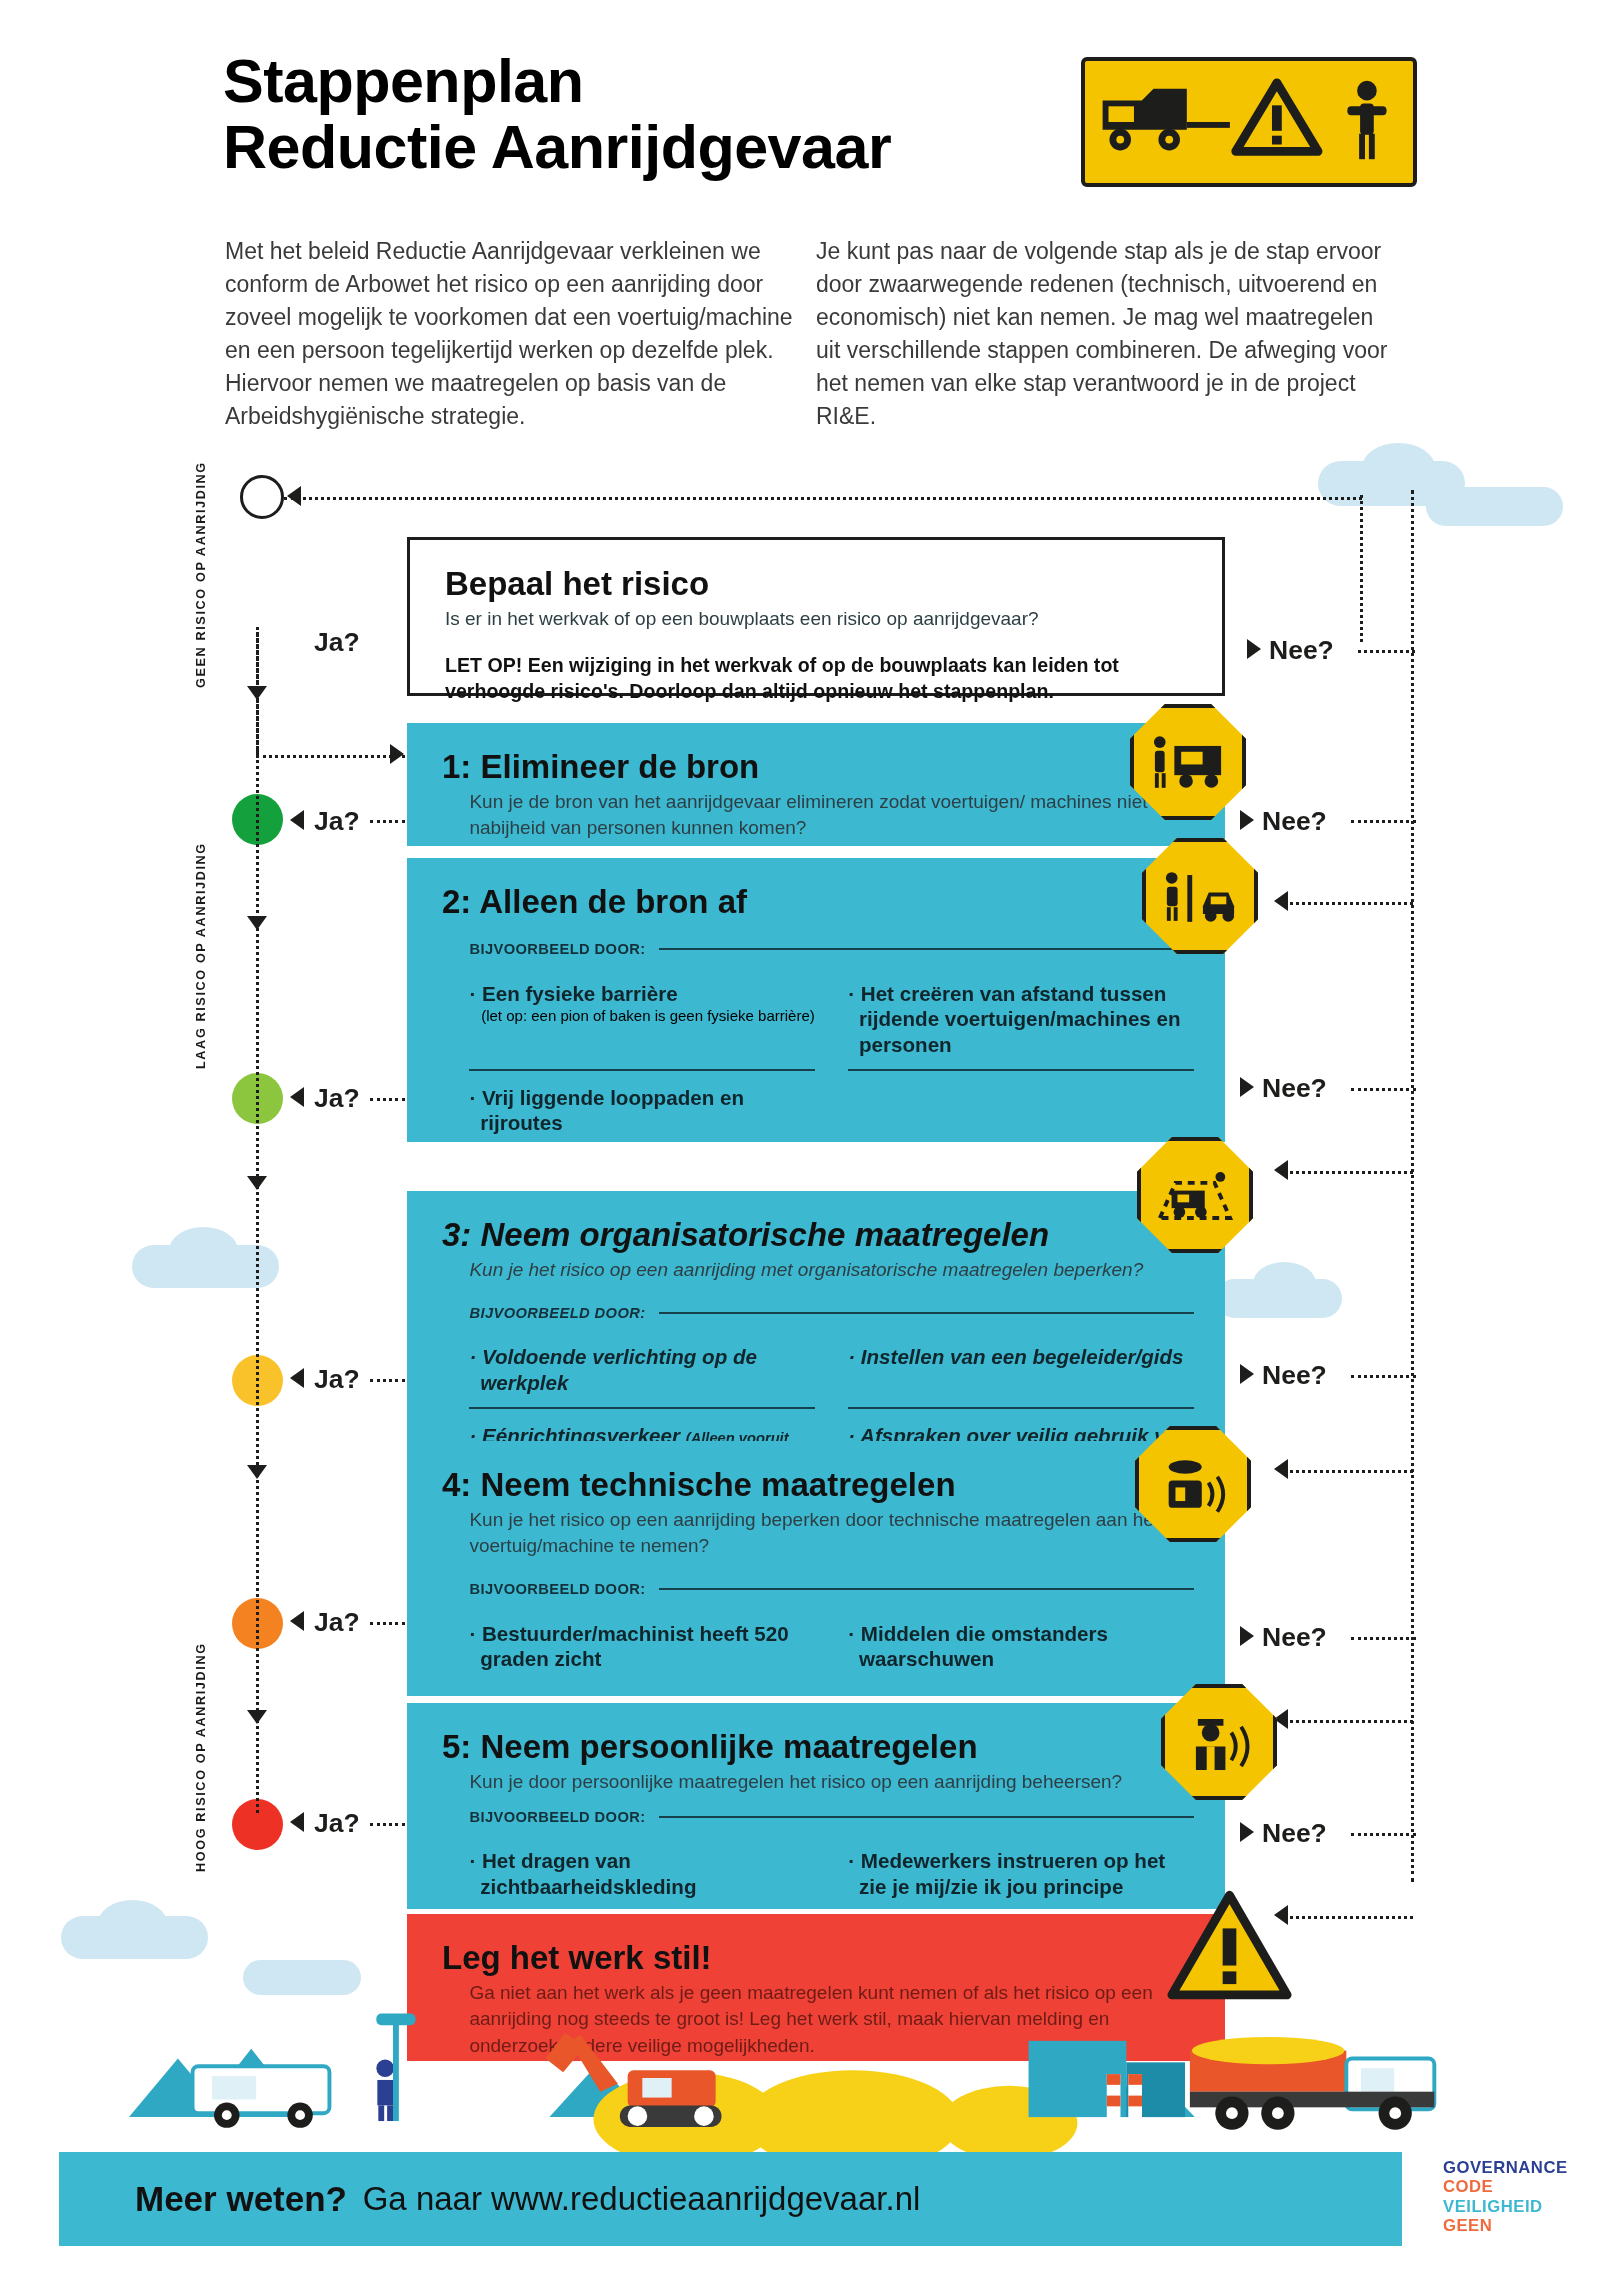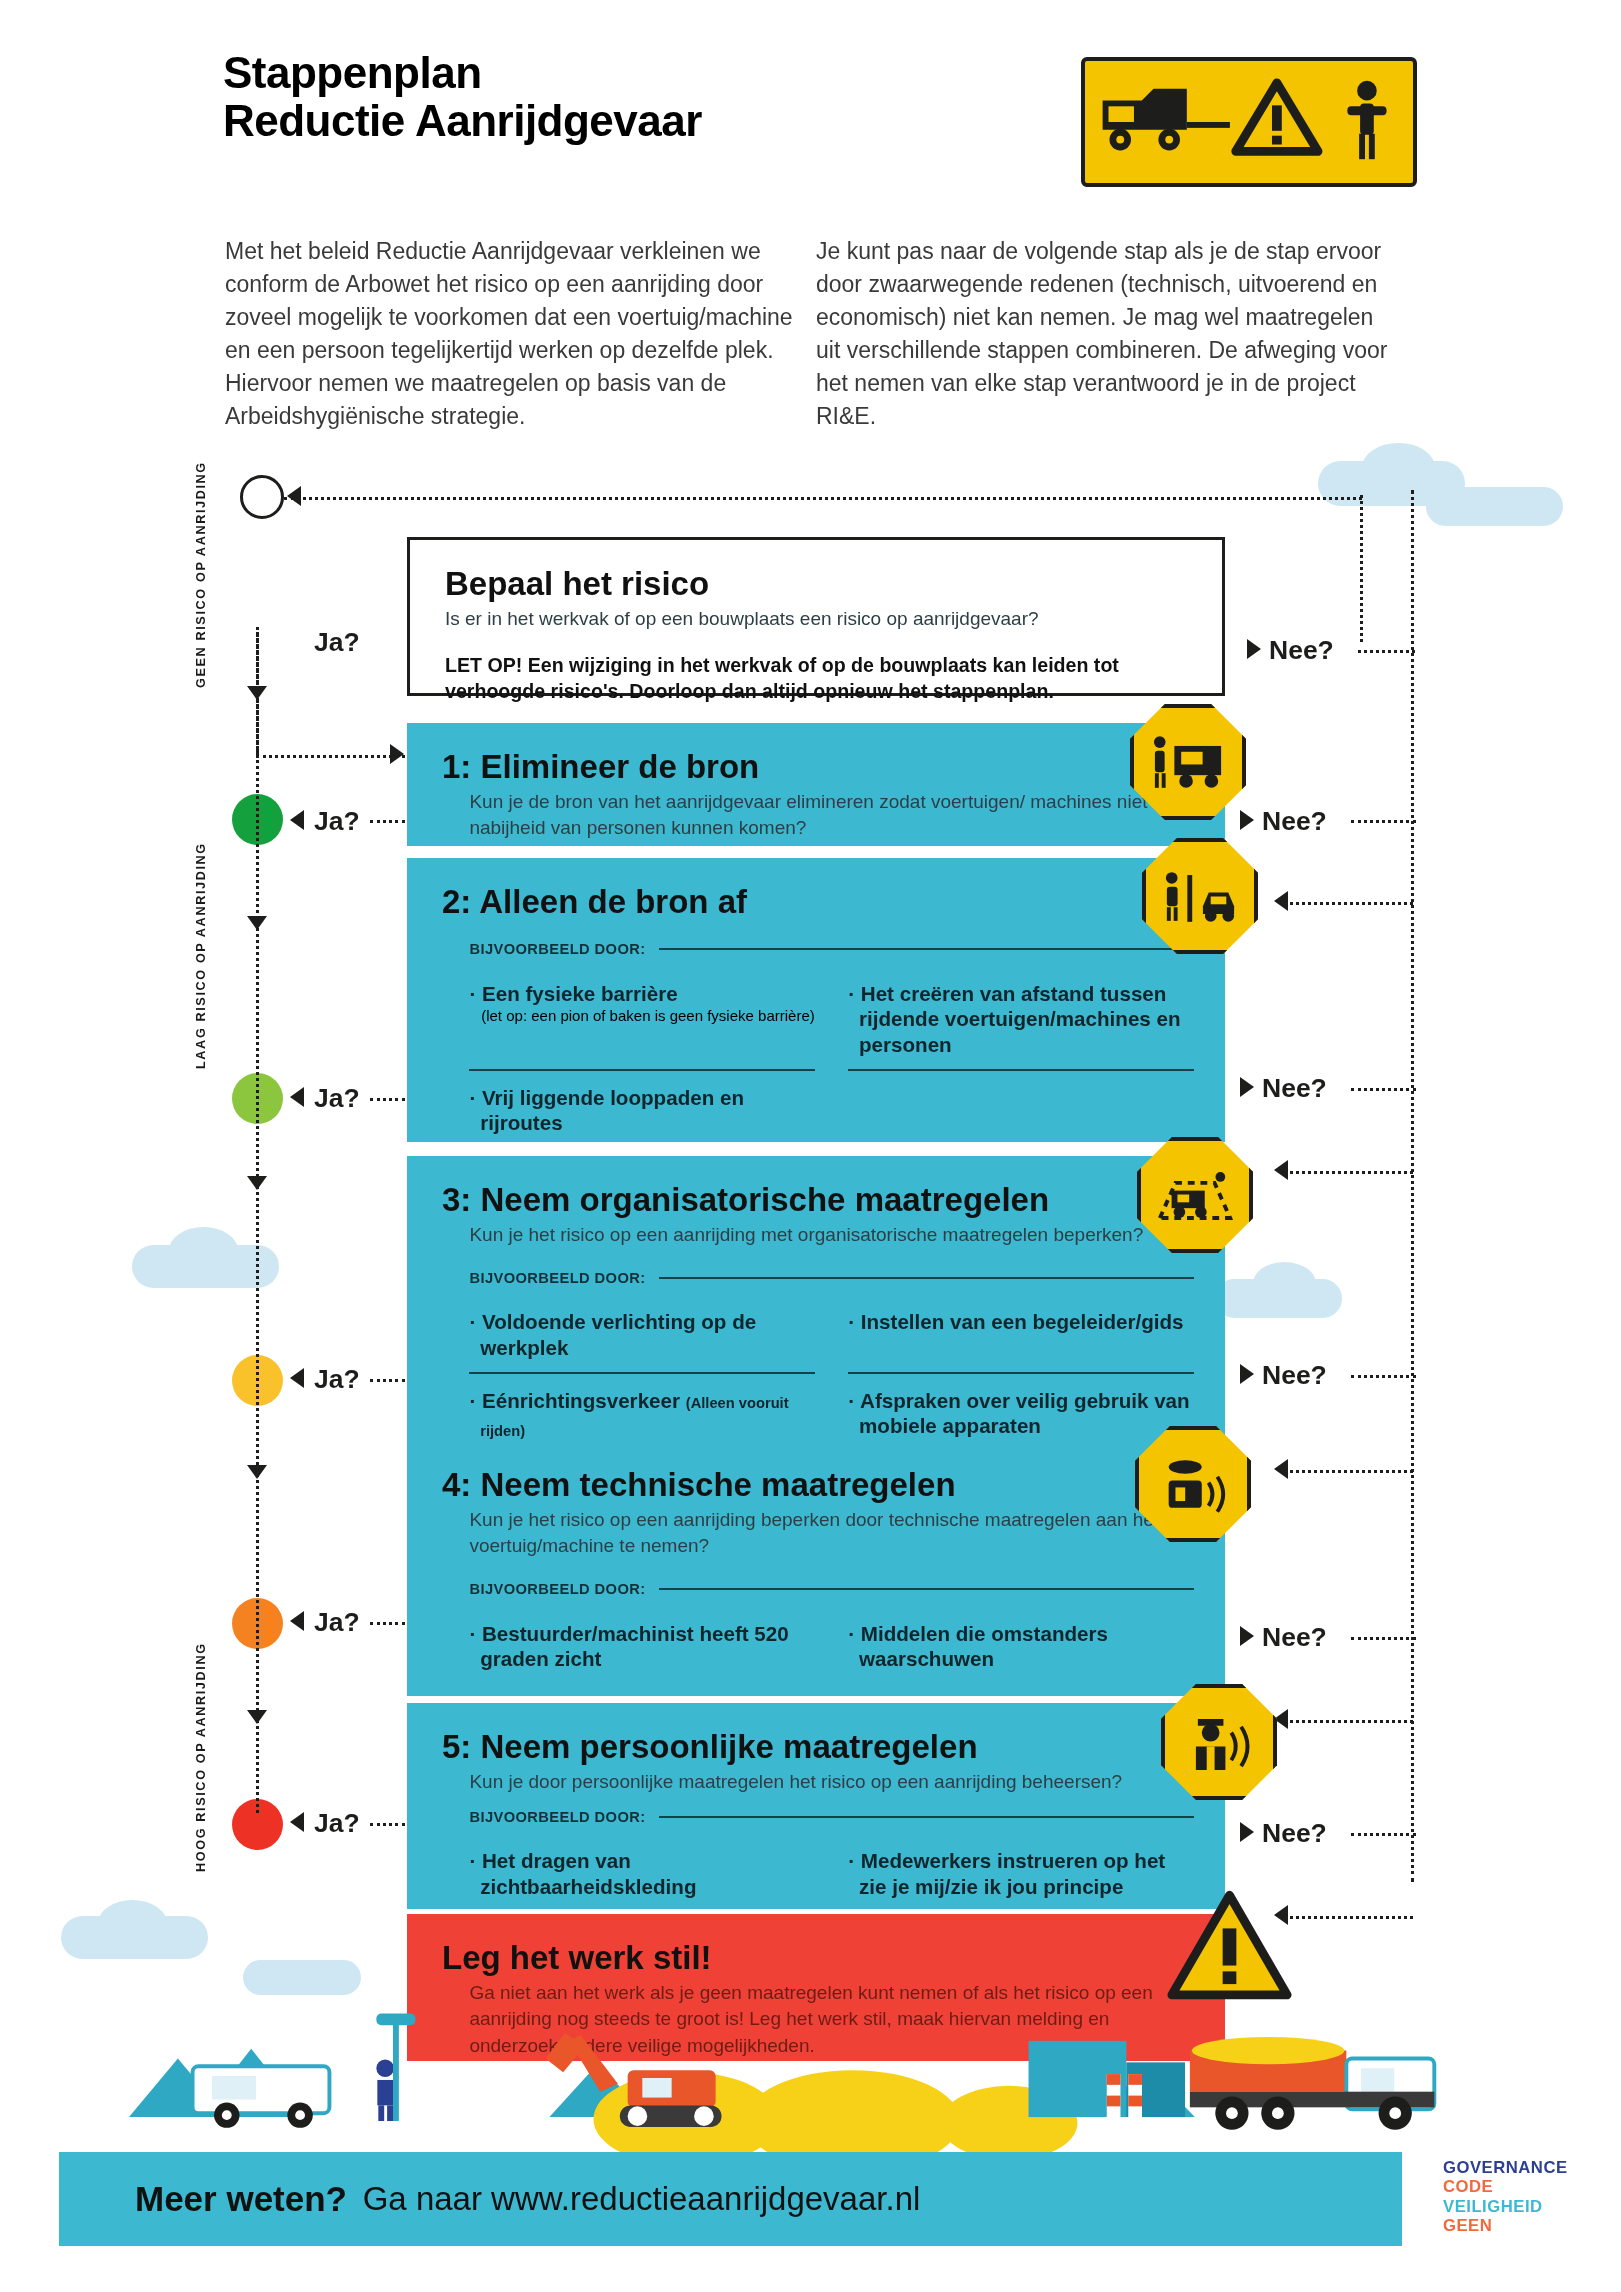--- a/index.html
+++ b/index.html
@@ -7,21 +7,21 @@
   body {
     width:1621px; height:2293px; position:relative; overflow:hidden;
     font-family:"Liberation Sans", sans-serif; color:#1a1a1a;
   }
 
   
   #header { position:absolute; left:0; top:0; width:1621px; height:461px; }
   .title {
     position:absolute; left:223px; top:49px;
     font-family:"Liberation Sans Narrow","Liberation Sans",sans-serif;
-    font-weight:bold; font-size:44px; line-height:1.08;
+    font-weight:bold; font-size:61px; line-height:1.08;
     letter-spacing:-0.5px; color:#000;
   }
   .title span { display:block; }
   #hazard-sign {
     position:absolute; left:1081px; top:57px; width:336px; height:130px;
     background:#f5c400; border:4.9px solid #1d1d1b; border-radius:5.9px;
   }
   .intro-col {
     position:absolute; font-size:23px; line-height:33px; color:#3a3a3a;
     font-family:"Liberation Sans Narrow","Liberation Sans",sans-serif;
@@ -355,21 +355,21 @@
     <rect x="5" y="39" width="4" height="14" fill="#1d1d1b"></rect>
       <rect x="12" y="39" width="4" height="14" fill="#1d1d1b"></rect>
     <rect x="26" y="6" width="5" height="48" fill="#1d1d1b"></rect>
     <path d="M42 38 L48 24 L68 24 L74 38 L74 46 L42 46 Z" fill="#1d1d1b"></path>
     <rect x="50" y="28" width="16" height="8" fill="#f5c400"></rect>
     <circle cx="50" cy="48" r="6" fill="#1d1d1b"></circle>
       <circle cx="68" cy="48" r="6" fill="#1d1d1b"></circle>
   </svg>
 </div>
 
-<div class="card step" style="top:1156px;height:319px;">
+<div class="card step" style="top:1191px;height:319px;font-style:italic;">
   <div class="card-inner">
     <div class="card-title">3: Neem organisatorische maatregelen</div>
     <div class="card-sub">Kun je het risico op een aanrijding met organisatorische maatregelen beperken?</div>
     <div class="eg-head">
       <span class="lbl">BIJVOORBEELD DOOR:</span>
       <span class="rule"></span>
     </div>
     <div class="eg-grid">
       <div class="eg-cell">
         <div class="bullet">· <span>Voldoende verlichting op de werkplek</span></div>

